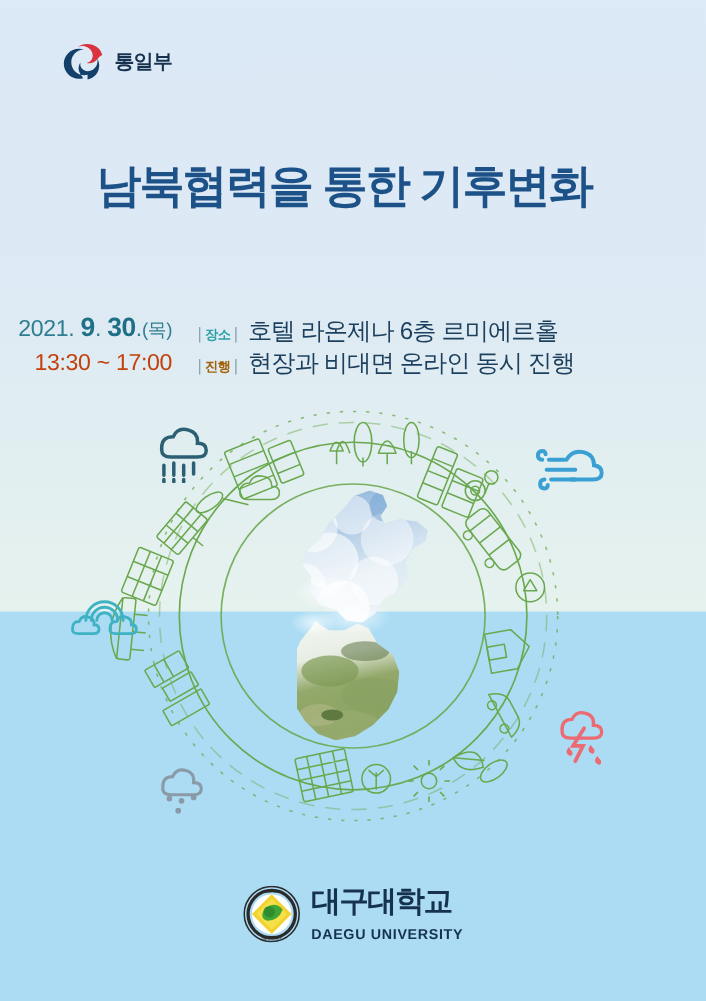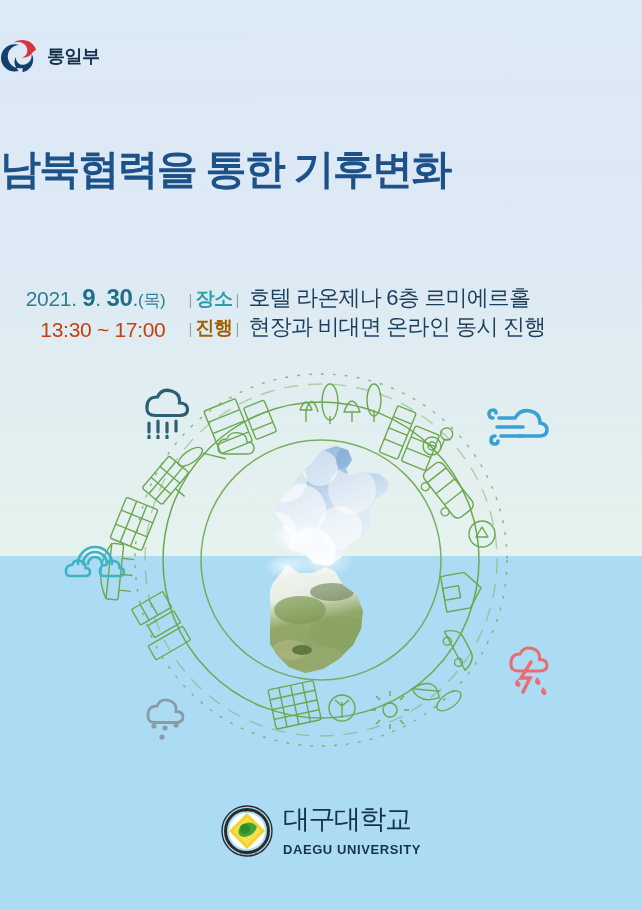--- a/index.html
+++ b/index.html
@@ -11,68 +11,68 @@
   .poster{position:relative;width:642px;height:910px;overflow:hidden;}
 
   
   .bg-sky{position:absolute;left:0;top:0;width:642px;height:556px;
     background:linear-gradient(180deg,#dce9f6 0%,#dde9f4 45%,#e2eff0 78%,#e6f2ee 100%);}
   .bg-water{position:absolute;left:0;top:556px;width:642px;height:354px;
     background:#abdcf4;}
 
   
   .gov-bar{position:absolute;left:0;top:30px;width:642px;height:52px;
-    display:flex;align-items:center;box-sizing:border-box;}
+    display:flex;align-items:center;padding-left:57px;box-sizing:border-box;}
   .gov-logo{display:flex;align-items:center;margin-right:28px;}
   .gov-mark{width:40px;height:40px;margin-right:7px;flex:none;}
   .gov-name{font-size:18px;font-weight:bold;color:#16324f;letter-spacing:-0.5px;
     white-space:nowrap;}
 
   
-  .title-wrap{position:absolute;left:0;top:145px;width:538px;text-align:left;}
+  .title-wrap{position:absolute;left:0;top:145px;width:538px;text-align:right;}
   .title-l1{font-size:41px;font-weight:bold;color:#1d5288;letter-spacing:-1.8px;
     line-height:1.18;white-space:nowrap;}
   .title-l2{font-size:45px;font-weight:bold;color:#14427a;letter-spacing:-2.2px;
     line-height:1.18;white-space:nowrap;
     text-shadow:0.9px 0 0 #14427a,-0.9px 0 0 #14427a,0 0.6px 0 #14427a;}
 
   
   .info{position:absolute;left:0;top:281px;width:539px;
-    display:flex;justify-content:center;align-items:center;margin-left:16px;}
+    display:flex;justify-content:center;align-items:flex-end;}
   .info-left{text-align:right;padding-right:14px;padding-top:1px;}
   .date-line{font-size:21px;color:#2e7d90;letter-spacing:-0.3px;
     line-height:1.36;white-space:nowrap;}
   .date-line .big{font-size:24px;font-weight:bold;color:#1f6f86;}
   .date-line .dow{font-size:17px;}
   .time-line{font-size:21px;color:#c2410c;letter-spacing:-0.3px;
     line-height:1.42;white-space:nowrap;}
   .info-right{padding-left:6px;}
   .ir-row{display:flex;align-items:baseline;white-space:nowrap;line-height:1.3;}
   .tagbar{color:#8aa6b4;font-size:15px;padding:0 3px;}
-  .tag{font-size:19px;font-weight:bold;letter-spacing:-0.4px;}
+  .tag{font-size:12px;font-weight:bold;letter-spacing:-0.4px;}
   .tag.place{color:#2aa0a8;}
   .tag.mode{color:#a16207;}
   .ir-val{font-size:22px;font-weight:normal;color:#1b3f5c;letter-spacing:-0.8px;
     margin-left:6px;}
   .ir-sub{font-size:13px;color:#40607a;letter-spacing:-0.6px;
     text-align:center;margin:1px 0 4px 0;padding-left:26px;}
 
   
   .illus{position:absolute;left:0;top:360px;width:642px;height:400px;}
   .illus svg{display:block;}
 
   
   .wicon{position:absolute;}
 
   
   .univ{position:absolute;left:0;top:805px;width:642px;
     display:flex;justify-content:center;align-items:center;}
   .univ-emblem{width:52px;height:52px;margin-right:10px;flex:none;}
   .univ-text{line-height:1;}
-  .univ-ko{font-size:27px;font-weight:normal;color:#16324f;letter-spacing:-1.5px;}
+  .univ-ko{font-size:27px;font-weight:bold;color:#16324f;letter-spacing:-1.5px;}
   .univ-en{font-size:13px;font-weight:bold;color:#16324f;letter-spacing:0.6px;
     margin-top:10px;}
 </style>
 </head>
 <body>
 
 <div class="poster">
 
   <div class="bg-sky"></div>
   <div class="bg-water"></div>

